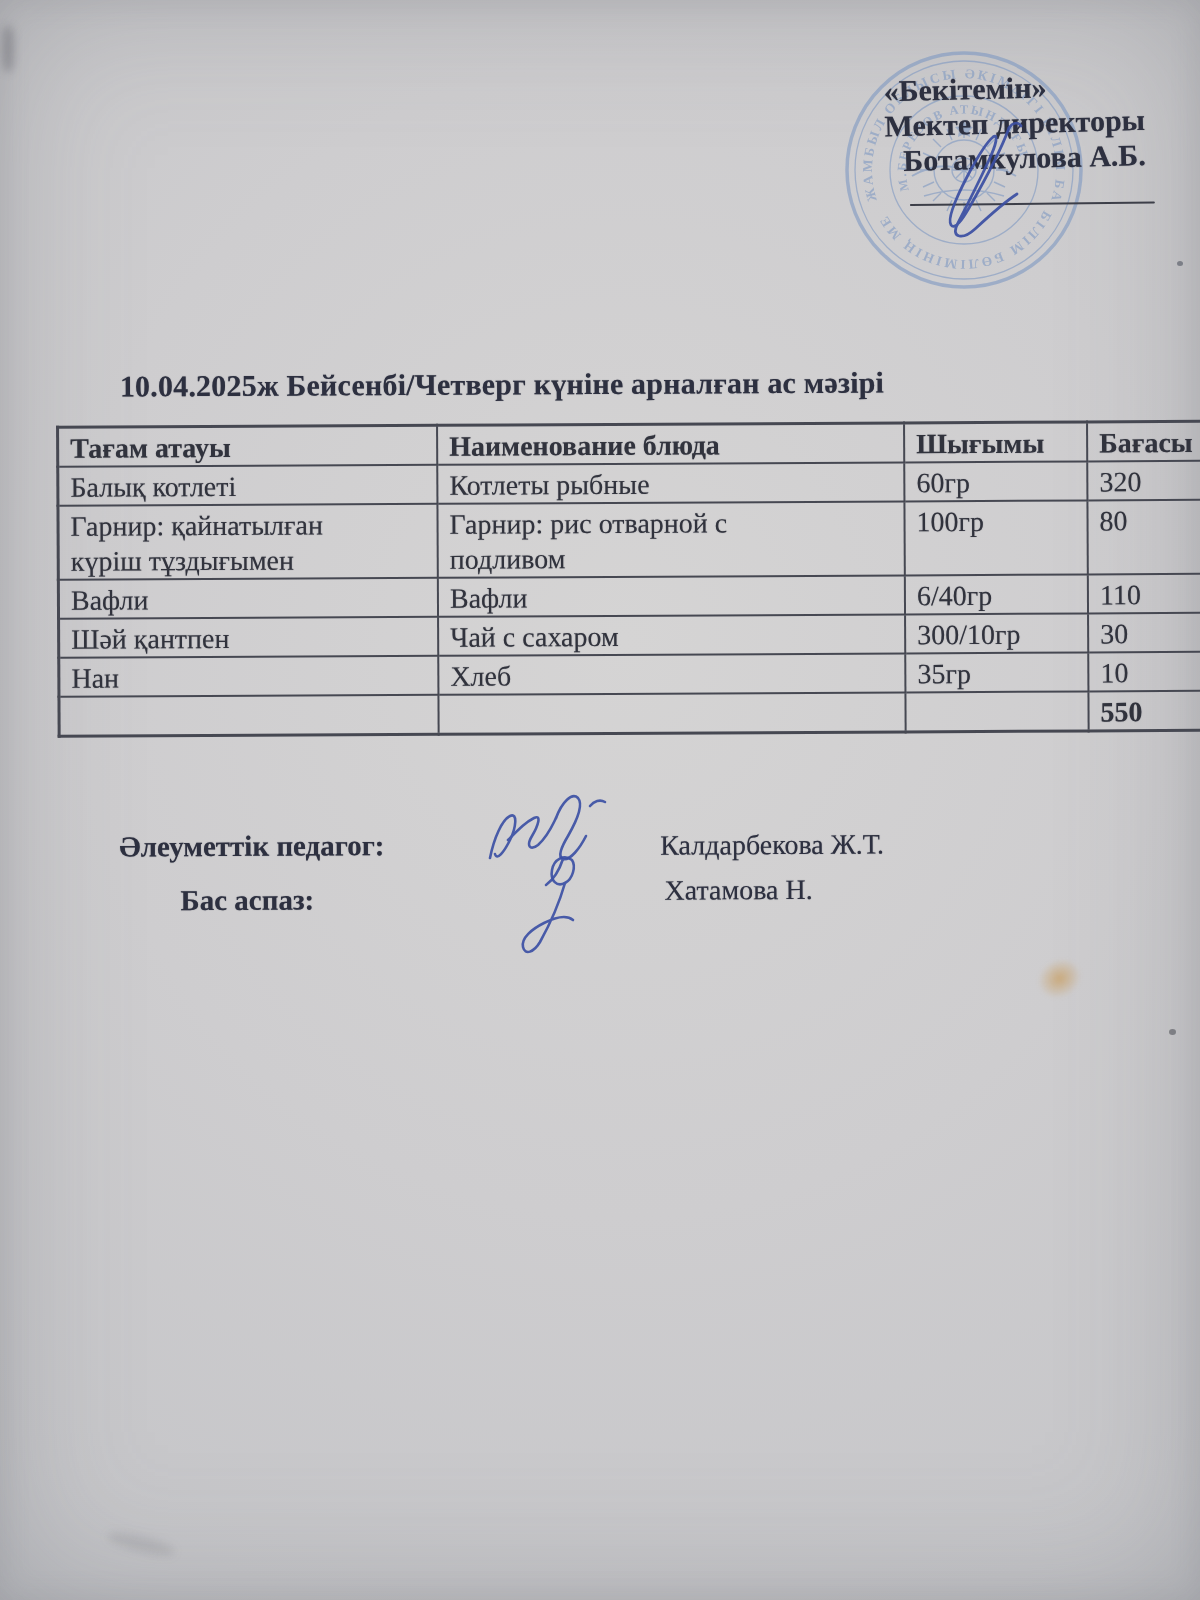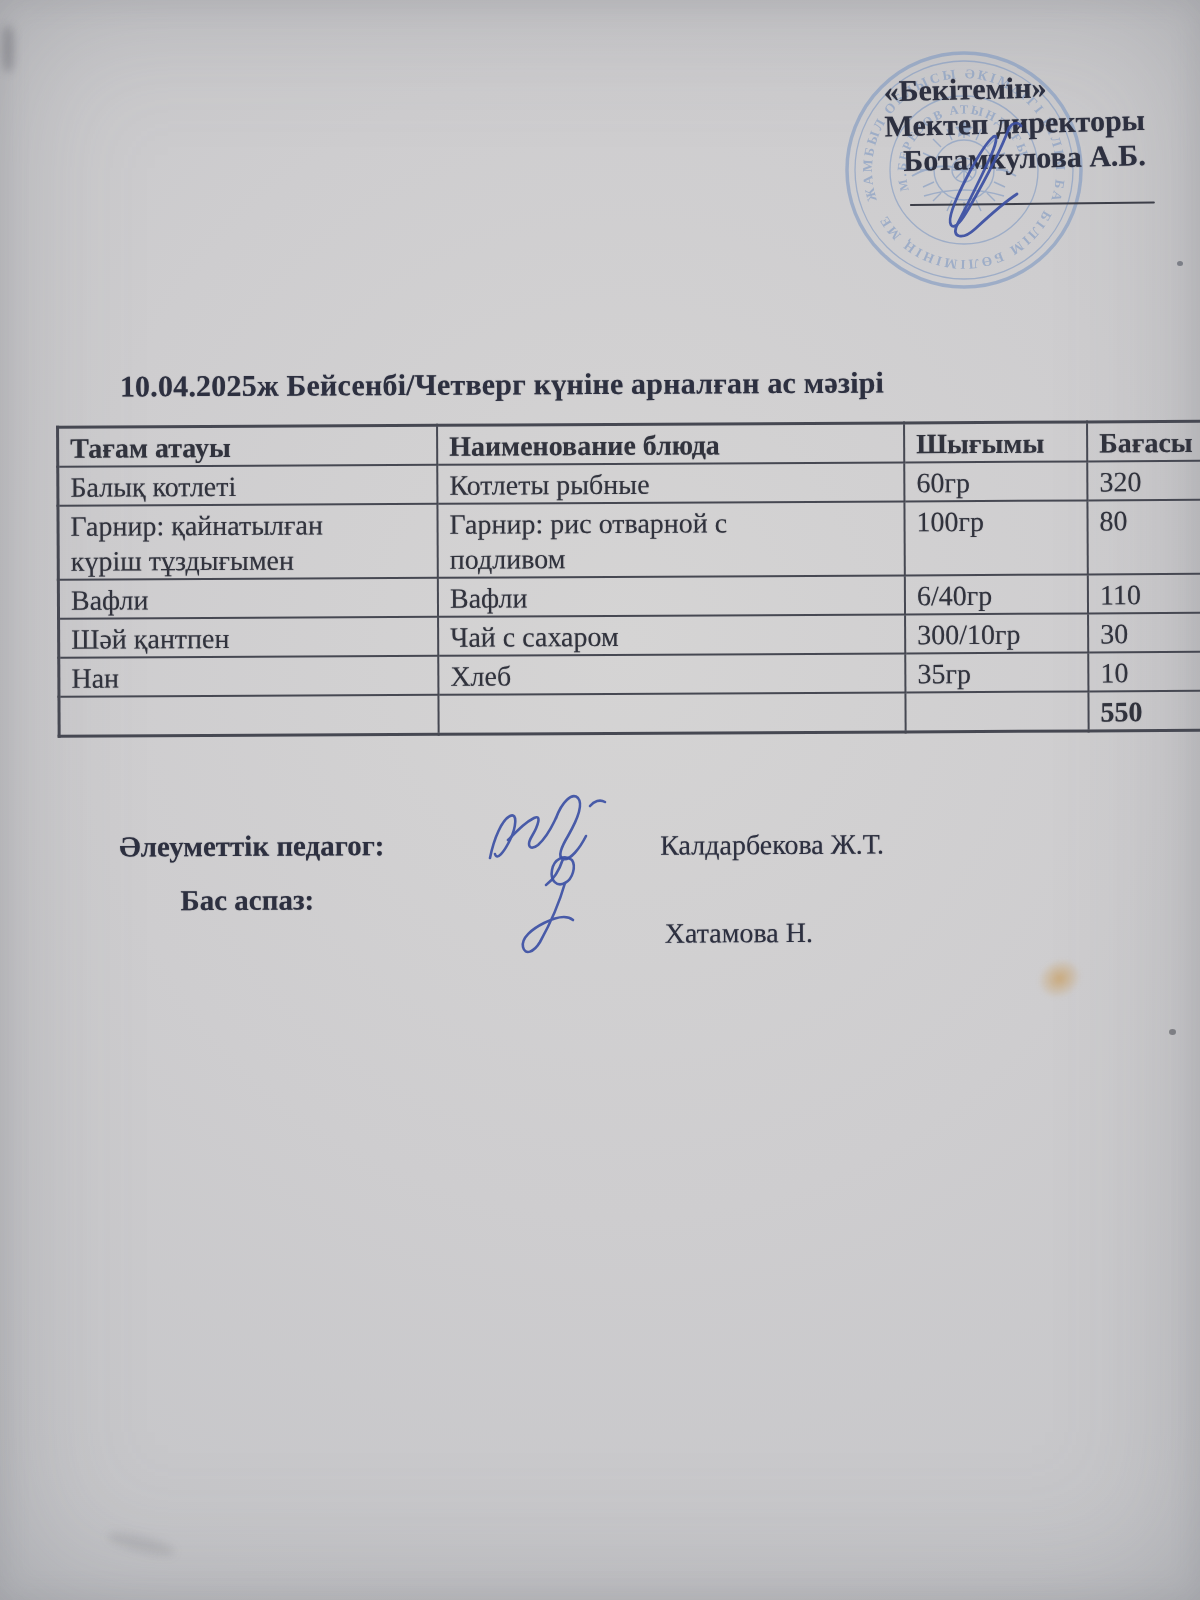--- a/index.html
+++ b/index.html
@@ -63,21 +63,21 @@
   tr.r3{height:38px;}    tr.r4{height:36px;}  tr.r5{height:36px;}  tr.r6{height:38px;}
   table.menu th{font-weight:700;}
   td.total{font-weight:700;}
 
   
   .sig-role{position:absolute;font-size:29px;font-weight:700;}
   .sig-name{position:absolute;font-size:28px;font-weight:400;}
   #role-1{left:119px;top:828px;}
   #role-2{left:132px;top:882px;margin-left:48px;}
   #name-1{left:660px;top:830px;}
-  #name-2{left:664px;top:918px;}
+  #name-2{left:664px;top:875px;}
 
   .ink{position:absolute;}
 
   
   .stain-orange{
     position:absolute;left:1026px;top:946px;width:64px;height:60px;
     background:radial-gradient(50% 45% at 50% 55%, rgba(198,140,55,.55), rgba(198,140,55,0) 70%);
     transform:rotate(-30deg);filter:blur(2px);
   }
   .speck{position:absolute;border-radius:50%;filter:blur(.6px);}

